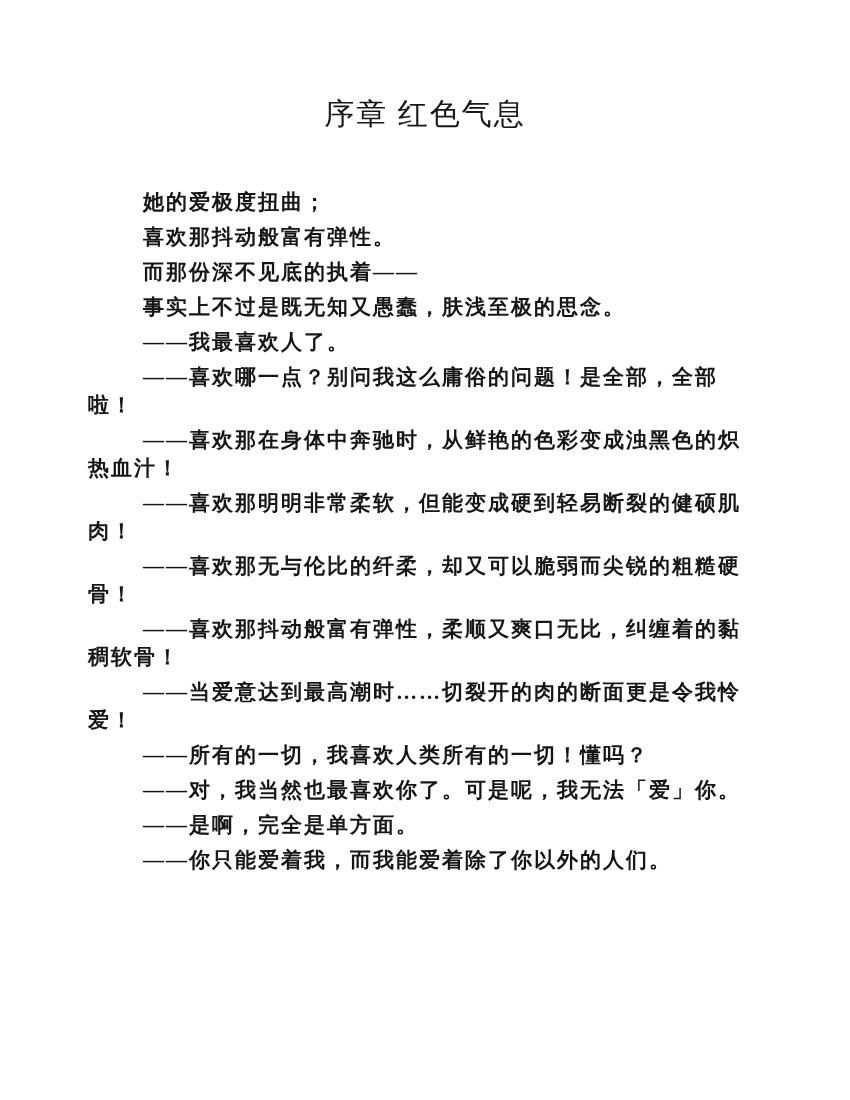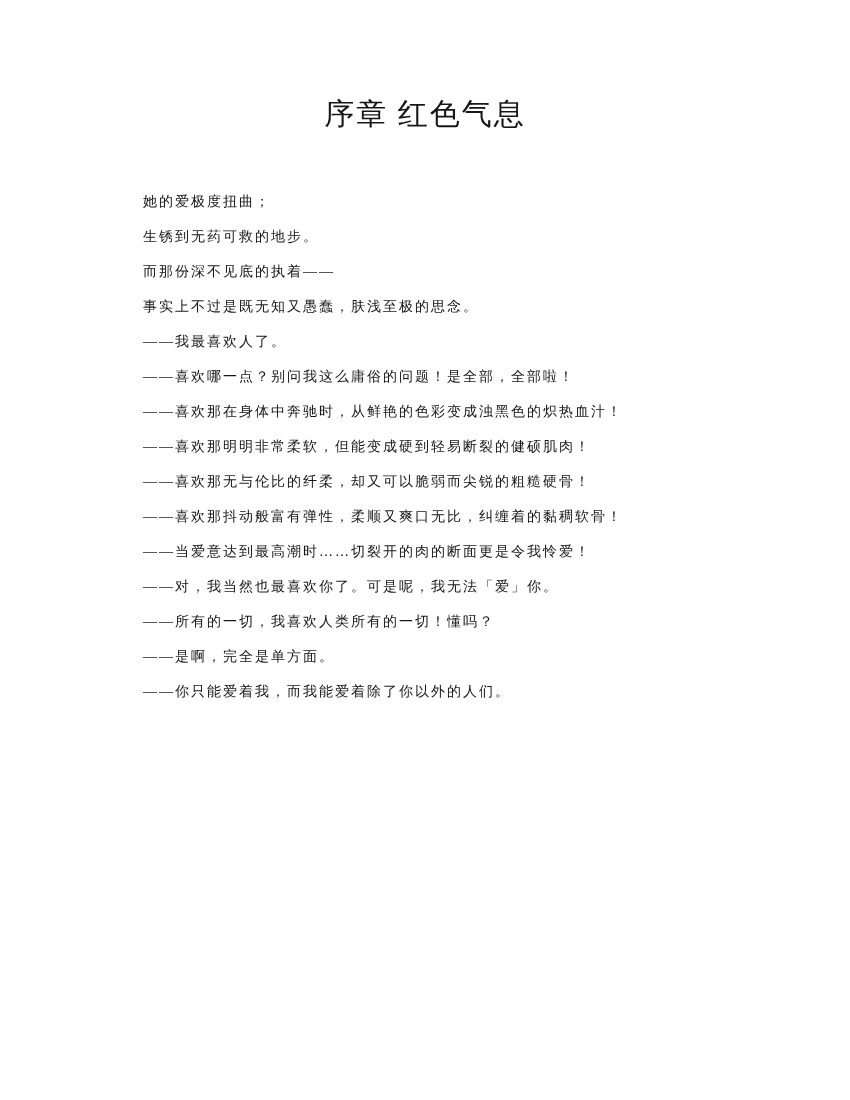--- a/index.html
+++ b/index.html
@@ -26,43 +26,44 @@
     line-height: 36px;
     text-align: center;
     letter-spacing: 2px;
     white-space: pre;
   }
   .chapter-body {
     margin-top: 56px;
   }
   .chapter-body p {
     margin: 0 0 7px 0;
-    font-size: 14px;
+    font-size: 21px;
     line-height: 28px;
     letter-spacing: 2px;
     text-indent: 55px;
     text-align: left;
     word-break: break-all;
+    font-weight: bold;
   }
 </style>
 </head>
 <body>
 
 <div class="page">
   <h1 class="chapter-title">序章 红色气息</h1>
   <div class="chapter-body">
       <p>她的爱极度扭曲；</p>
-      <p>生锈到无药可救的地步。</p>
+      <p>喜欢那抖动般富有弹性。</p>
       <p>而那份深不见底的执着——</p>
       <p>事实上不过是既无知又愚蠢，肤浅至极的思念。</p>
       <p>——我最喜欢人了。</p>
       <p>——喜欢哪一点？别问我这么庸俗的问题！是全部，全部啦！</p>
       <p>——喜欢那在身体中奔驰时，从鲜艳的色彩变成浊黑色的炽热血汁！</p>
       <p>——喜欢那明明非常柔软，但能变成硬到轻易断裂的健硕肌肉！</p>
       <p>——喜欢那无与伦比的纤柔，却又可以脆弱而尖锐的粗糙硬骨！</p>
       <p>——喜欢那抖动般富有弹性，柔顺又爽口无比，纠缠着的黏稠软骨！</p>
       <p>——当爱意达到最高潮时……切裂开的肉的断面更是令我怜爱！</p>
+      <p>——所有的一切，我喜欢人类所有的一切！懂吗？</p>
       <p>——对，我当然也最喜欢你了。可是呢，我无法「爱」你。</p>
-      <p>——所有的一切，我喜欢人类所有的一切！懂吗？</p>
       <p>——是啊，完全是单方面。</p>
       <p>——你只能爱着我，而我能爱着除了你以外的人们。</p>
     </div>
 </div>
 
 </body></html>

